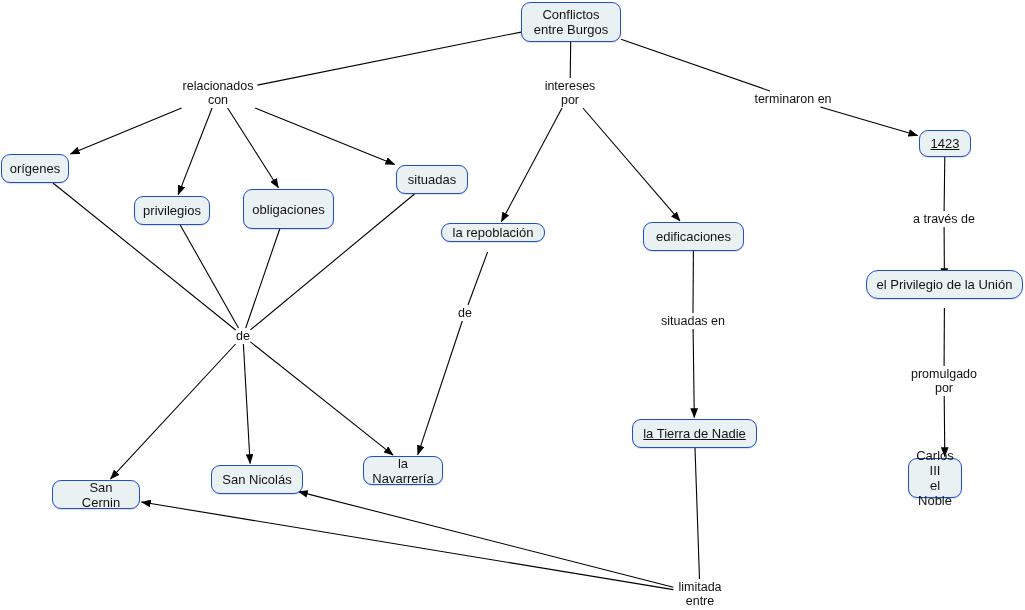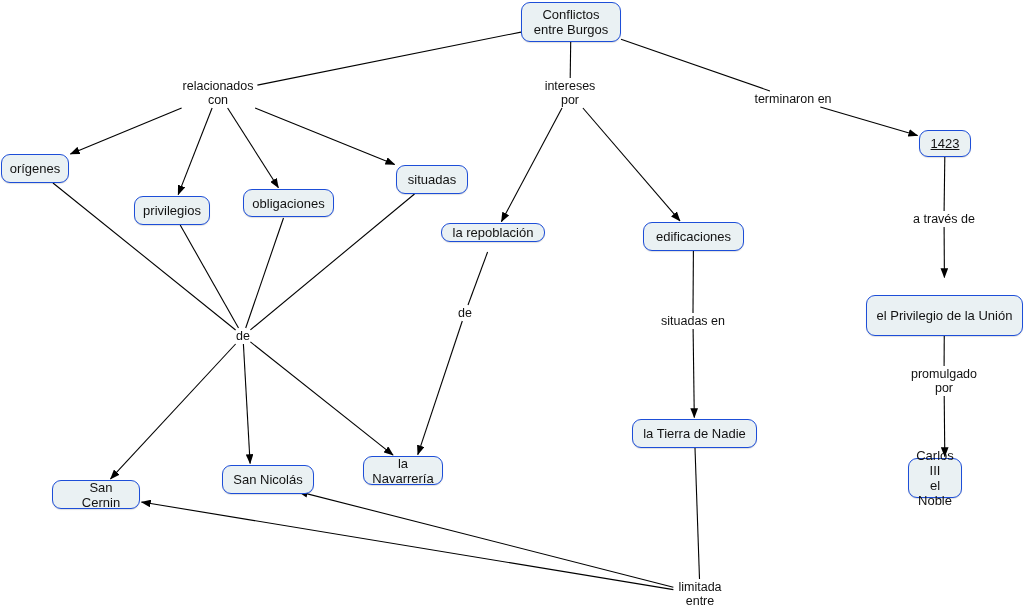--- a/index.html
+++ b/index.html
@@ -90,30 +90,30 @@
         <line x1="695.0" y1="448.0" x2="699.5" y2="579.0"></line>
         <line x1="673.4" y1="589.6" x2="141.5" y2="502.0" marker-end="url(#arrowhead)"></line>
         <line x1="673.4" y1="587.2" x2="298.5" y2="491.6" marker-end="url(#arrowhead)"></line>
       </g>
   </svg>
   <div id="nodes">
       <div class="node" style="left: 521px; top: 2px; width: 100px; height: 40px;">Conflictos
 entre Burgos</div>
       <div class="node" style="left: 1px; top: 154px; width: 68px; height: 29px;">orígenes</div>
       <div class="node" style="left: 134px; top: 196px; width: 76px; height: 29px;">privilegios</div>
-      <div class="node" style="left: 243px; top: 189px; width: 91px; height: 28px;">obligaciones</div>
+      <div class="node" style="left: 243px; top: 189px; width: 91px; height: 40px;">obligaciones</div>
       <div class="node" style="left: 396px; top: 165px; width: 72px; height: 29px;">situadas</div>
       <div class="node" style="left: 441px; top: 223px; width: 104px; height: 19px;">la repoblación</div>
       <div class="node" style="left: 643px; top: 222px; width: 101px; height: 29px;">edificaciones</div>
-      <div class="node" style="left: 632px; top: 419px; width: 125px; height: 29px;">la Tierra de Nadie</div>
+      <div class="node" style="left: 632px; top: 419px; width: 125px; height: 29px; text-decoration: underline;">la Tierra de Nadie</div>
       <div class="node" style="left: 363px; top: 456px; width: 80px; height: 29px;">la Navarrería</div>
-      <div class="node" style="left: 222px; top: 465px; width: 92px; height: 29px;">San Nicolás</div>
+      <div class="node" style="left: 211px; top: 465px; width: 92px; height: 29px;">San Nicolás</div>
       <div class="node" style="left: 52px; top: 480px; width: 88px; height: 29px; padding-left: 17px;">San Cernin</div>
       <div class="node" style="left: 919px; top: 130px; width: 52px; height: 27px; text-decoration: underline;">1423</div>
-      <div class="node" style="left: 866px; top: 295px; width: 157px; height: 41px;">el Privilegio de la Unión</div>
+      <div class="node" style="left: 866px; top: 270px; width: 157px; height: 29px; border-radius: 12px;">el Privilegio de la Unión</div>
       <div class="node" style="left: 908px; top: 458px; width: 54px; height: 40px;">Carlos III
 el Noble</div>
     </div>
   <div id="labels">
       <div class="link-label" style="left: 218px; top: 93px;">relacionados
 con</div>
       <div class="link-label" style="left: 570px; top: 93px;">intereses
 por</div>
       <div class="link-label" style="left: 793px; top: 99px;">terminaron en</div>
       <div class="link-label" style="left: 243px; top: 336px;">de</div>

